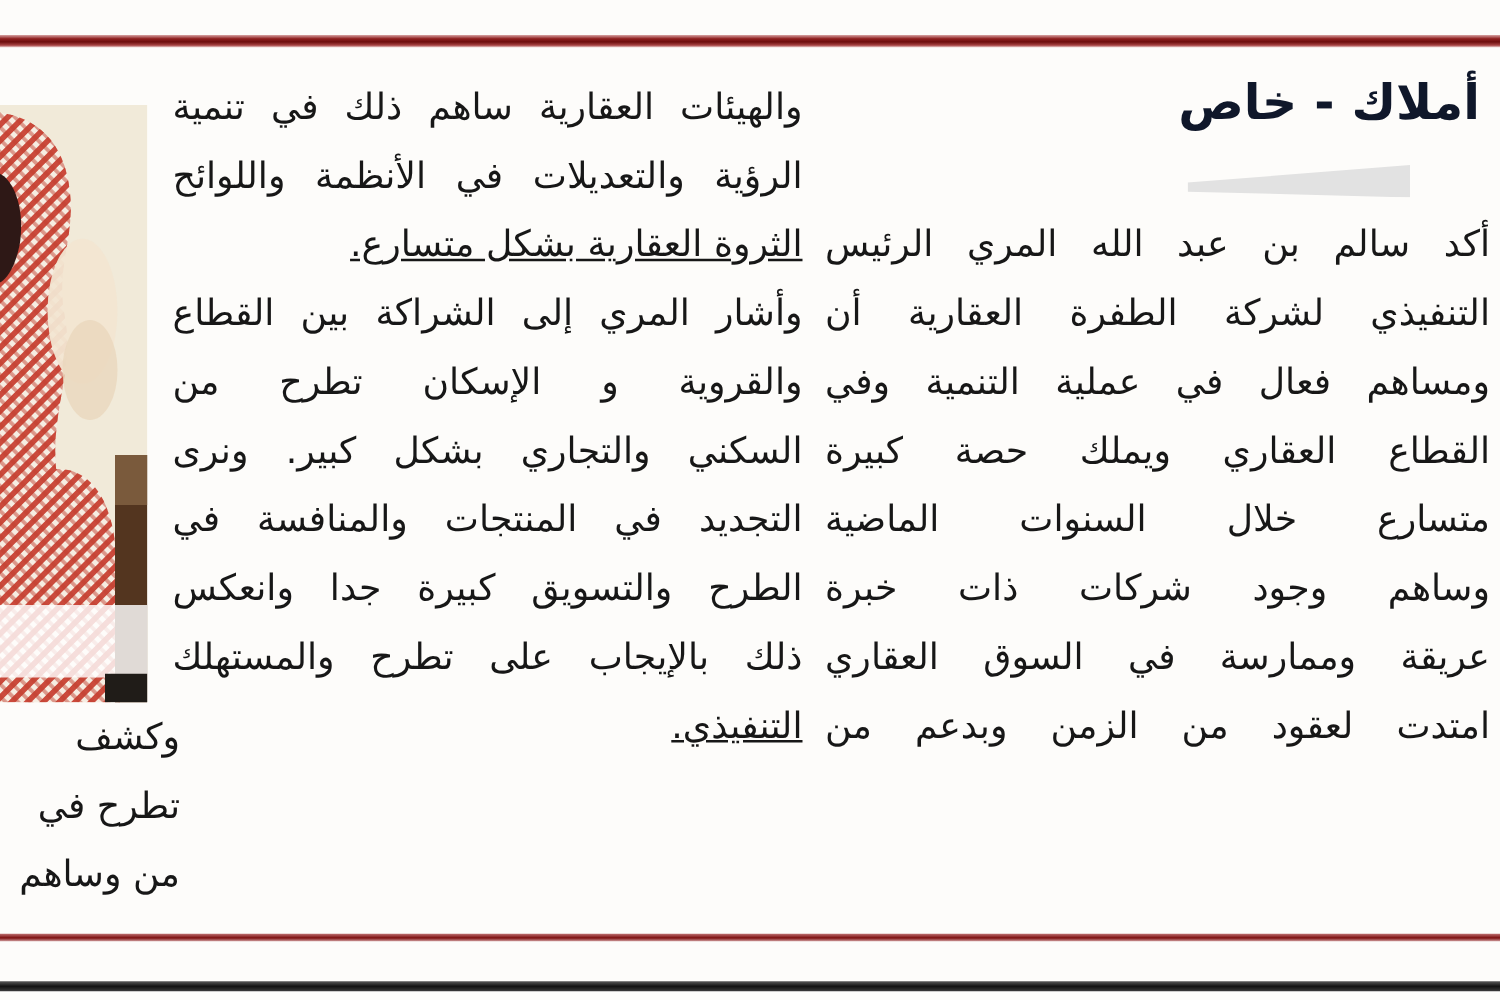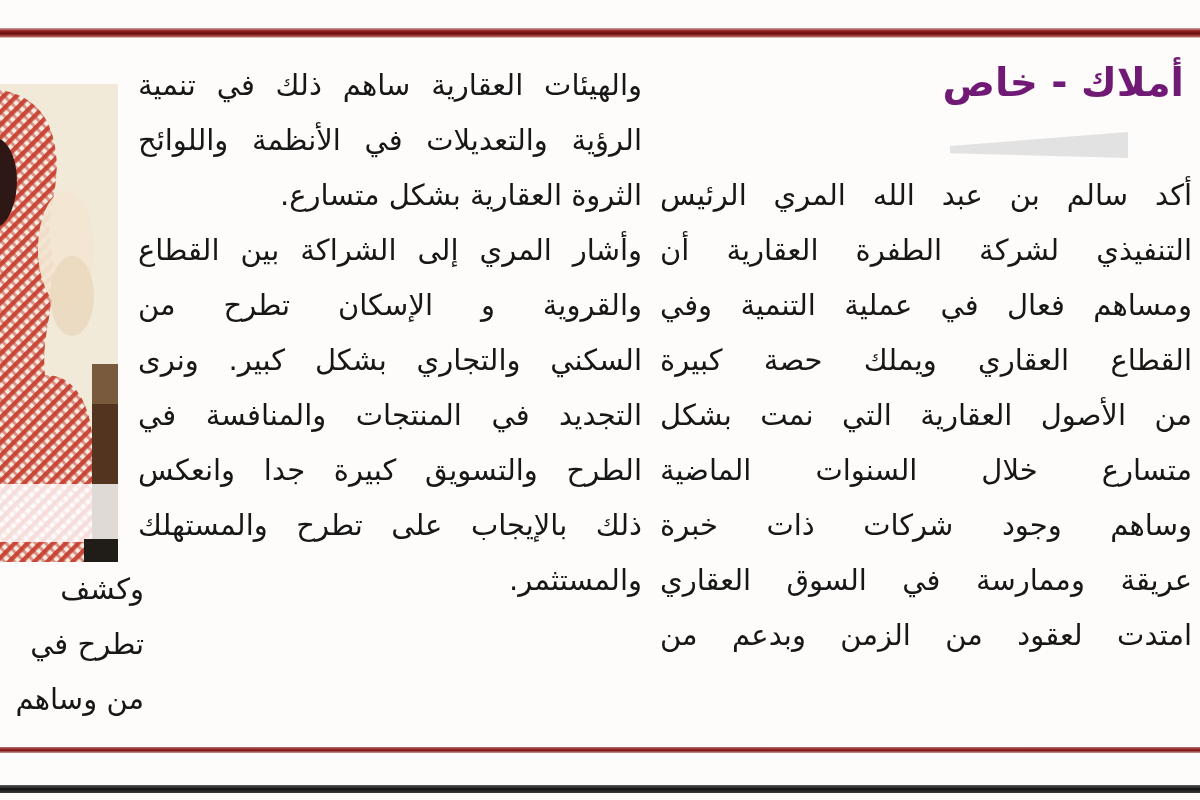--- a/index.html
+++ b/index.html
@@ -20,39 +20,39 @@
     position:absolute;left:0;top:747px;width:1200px;height:6px;
     background:linear-gradient(to bottom,#bd7070 0%,#7d1010 55%,#cf9a9a 100%);
   }
   .bottom-black-rule{
     position:absolute;left:0;top:785px;width:1200px;height:8px;
     background:linear-gradient(to bottom,#5a5a5a 0%,#121212 50%,#3a3a3a 100%);
   }
   
   .section-label{
     position:absolute;top:60px;right:16px;
-    font-size:39px;font-weight:bold;color:#701a75;
+    font-size:39px;font-weight:bold;color:#0f172a;
     direction:rtl;letter-spacing:1px;
   }
   .wedge{
     position:absolute;left:950px;top:132px;width:178px;height:26px;
     background:#e2e2e2;
     clip-path:polygon(0 54%,100% 0,100% 100%,0 82%);
   }
   
   .col{position:absolute;direction:rtl;}
   .col-right{left:660px;top:168px;width:532px;}
   .col-middle{left:138px;top:58px;width:504px;}
   .col-left-strip{left:0;top:562px;width:144px;overflow:hidden;}
   .line{
     height:55px;line-height:55px;
     font-size:29px;white-space:nowrap;
     text-align:justify;text-align-last:justify;
   }
-  .line.end{text-align:center;text-align-last:right;padding-left:28px;}
+  .line.end{text-align:center;text-align-last:right;padding-left:28px;text-decoration:underline;}
   .col-left-strip .line{text-align:center;text-align-last:right;}
   
   .photo{
     position:absolute;left:0;top:84px;width:118px;height:478px;
     overflow:hidden;
   }
   .photo svg{display:block;width:118px;height:478px;}
 </style>
 </head>
 <body>
@@ -63,38 +63,37 @@
 
   <div class="section-label">أملاك - خاص</div>
 
   <div class="wedge"></div>
 
   <div class="col col-right" dir="rtl">
     <div class="line">أكد سالم بن عبد الله المري الرئيس</div>
     <div class="line">التنفيذي لشركة الطفرة العقارية أن</div>
     <div class="line">ومساهم فعال في عملية التنمية وفي</div>
     <div class="line">القطاع العقاري ويملك حصة كبيرة</div>
-    <div class="line">من الأصول العقارية التي نمت بشكل</div>
     <div class="line">متسارع خلال السنوات الماضية</div>
     <div class="line">وساهم وجود شركات ذات خبرة</div>
     <div class="line">عريقة وممارسة في السوق العقاري</div>
     <div class="line">امتدت لعقود من الزمن وبدعم من</div>
   </div>
 
   <div class="col col-middle" dir="rtl">
     <div class="line">والهيئات العقارية ساهم ذلك في تنمية</div>
     <div class="line">الرؤية والتعديلات في الأنظمة واللوائح</div>
     <div class="line end">الثروة العقارية بشكل متسارع.</div>
     <div class="line">وأشار المري إلى الشراكة بين القطاع</div>
     <div class="line">والقروية و الإسكان تطرح من</div>
     <div class="line">السكني والتجاري بشكل كبير. ونرى</div>
     <div class="line">التجديد في المنتجات والمنافسة في</div>
     <div class="line">الطرح والتسويق كبيرة جدا وانعكس</div>
     <div class="line">ذلك بالإيجاب على تطرح والمستهلك</div>
-    <div class="line end">والمستثمر.</div>
+    <div class="line end">التنفيذي.</div>
   </div>
 
   <div class="col col-left-strip" dir="rtl">
     <div class="line">وكشف</div>
     <div class="line">تطرح في</div>
     <div class="line">من وساهم</div>
   </div>
 
   <div class="photo">
     <svg viewBox="0 0 118 478" xmlns="http://www.w3.org/2000/svg">

